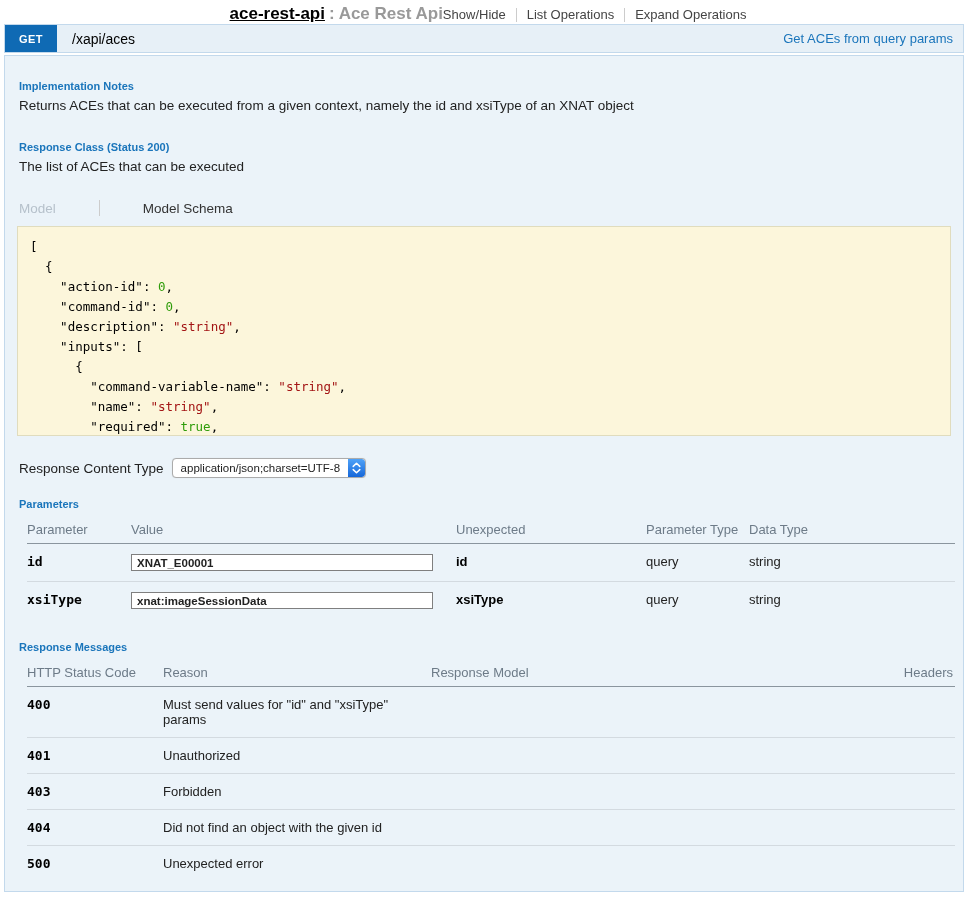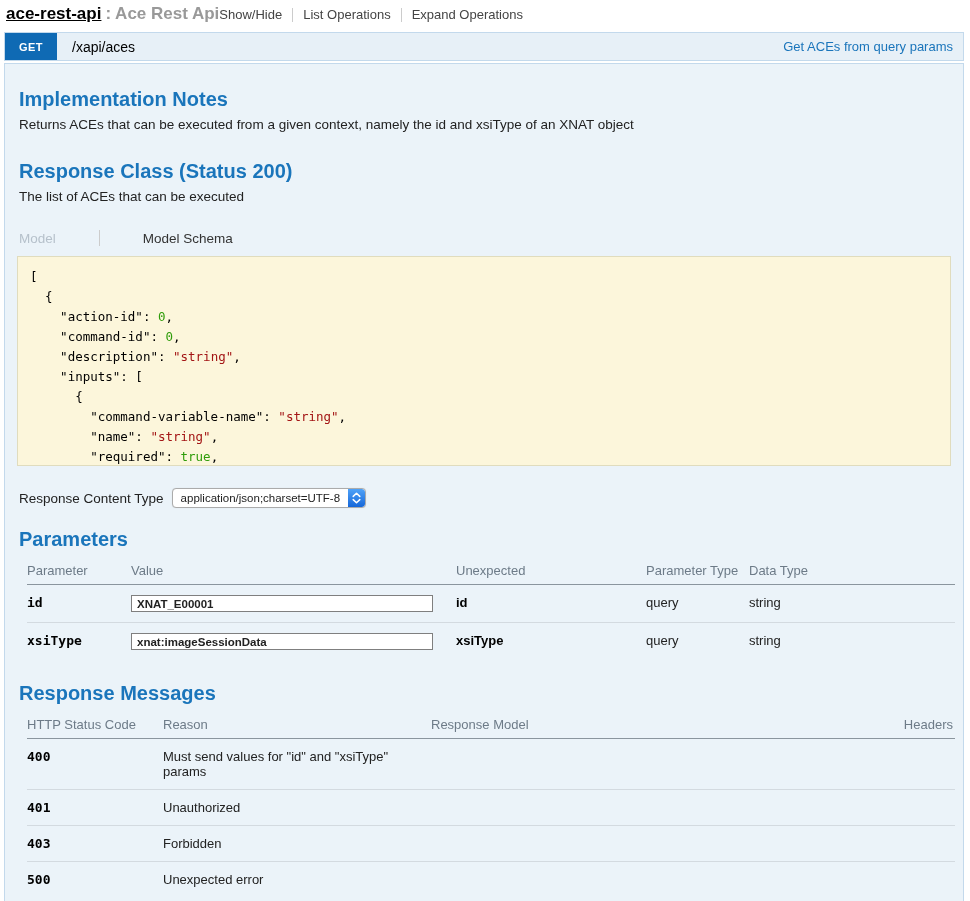--- a/index.html
+++ b/index.html
@@ -5,42 +5,42 @@
   :root{
     --accent:#1A75BB; --get-btn:#0F6AB4; --bar-bg:#E7F0F7; --panel-bg:#EBF3F9;
     --panel-border:#C3D9EC; --code-bg:#FCF6DB; --code-border:#E0DCBE;
     --num-green:#2F9C0A; --str-red:#A31515;
   }
   *{box-sizing:border-box;margin:0;padding:0;}
   body{background:#fff;font-family:"Liberation Sans",sans-serif;color:#222;}
   .page{width:970px;height:901px;background:#fff;position:relative;overflow:hidden;}
 
   
-  .topbar{display:flex;justify-content:flex-start;align-items:flex-start;padding:4px 0 0 6px;height:32px;}
+  .topbar{display:flex;justify-content:center;align-items:flex-start;padding:4px 0 0 6px;height:24px;}
   .api-title{font-size:17px;font-weight:bold;}
   .api-title .api-id{color:#000;text-decoration:underline;cursor:pointer;}
   .api-title .api-sep{color:#999;padding:0 4px;}
   .api-title .api-name{color:#999;}
   .topbar-options{display:flex;align-items:center;gap:10px;padding-top:3px;}
   .topbar-options .opt{font-size:13px;color:#444;cursor:pointer;}
   .topbar-options .sep{width:1px;height:14px;background:#ccc;}
 
   
   .endpoint-row{margin:0 6px 0 4px;height:29px;background:var(--bar-bg);
     border:1px solid var(--panel-border);display:flex;align-items:stretch;}
   .method-badge{background:var(--get-btn);color:#fff;font-size:11px;font-weight:bold;
     width:52px;display:flex;align-items:center;justify-content:center;letter-spacing:.5px;cursor:pointer;}
   .endpoint-path{font-size:14px;color:#000;display:flex;align-items:center;padding-left:15px;cursor:pointer;}
   .endpoint-summary{margin-left:auto;display:flex;align-items:center;padding-right:10px;
     color:var(--accent);font-size:13px;cursor:pointer;}
 
   
   .panel{margin:2px 6px 0 4px;background:var(--panel-bg);border:1px solid var(--panel-border);
     min-height:834px;padding:10px 12px 10px 12px;}
-  .section-heading{color:var(--accent);font-size:20px;font-weight:bold;margin:14px 2px 6px 2px;}
+  .section-heading{color:var(--accent);font-size:11px;font-weight:bold;margin:14px 2px 6px 2px;}
   .section-text{font-size:13.5px;color:#222;margin:0 2px;}
 
   
   .tabs{display:flex;align-items:center;margin:26px 2px 10px 2px;font-size:13.5px;gap:33px;}
   .tab-inactive{color:#B6C1CB;cursor:pointer;}
   .tab-divider{width:1px;height:16px;background:#ccc;margin:0 10px;}
   .tab-active{color:#333;cursor:pointer;}
 
   
   .code-block{background:var(--code-bg);border:1px solid var(--code-border);
@@ -201,20 +201,26 @@
           <td class="reason-cell">Unauthorized</td>
           <td></td>
           <td class="right"></td>
         </tr>
         <tr>
           <td class="mono-bold">403</td>
           <td class="reason-cell">Forbidden</td>
           <td></td>
           <td class="right"></td>
         </tr>
+        <tr>
+          <td class="mono-bold">404</td>
+          <td class="reason-cell">Did not find an object with the given id</td>
+          <td></td>
+          <td class="right"></td>
+        </tr>
         <tr class="last">
           <td class="mono-bold">500</td>
           <td class="reason-cell">Unexpected error</td>
           <td></td>
           <td class="right"></td>
         </tr>
       </tbody>
     </table>
 
   </div>

